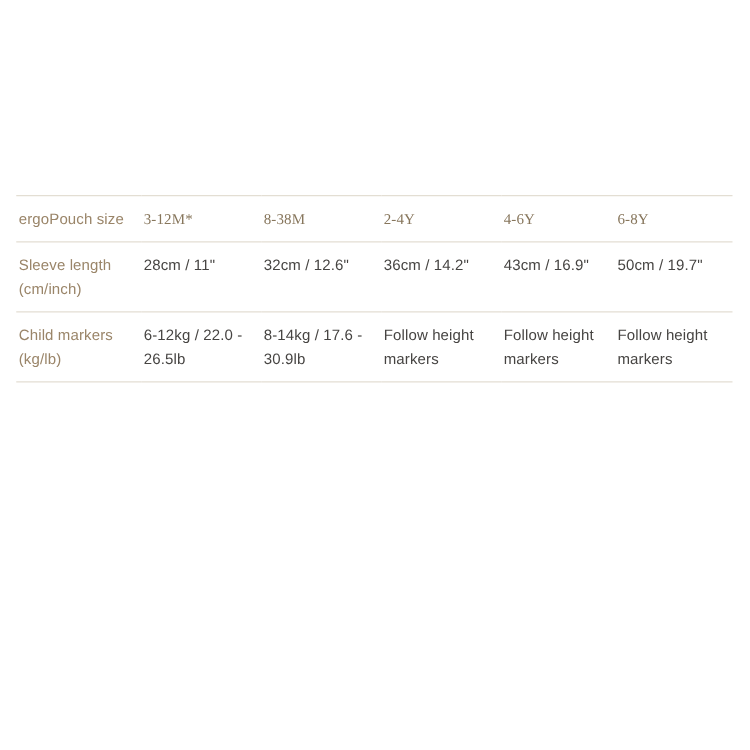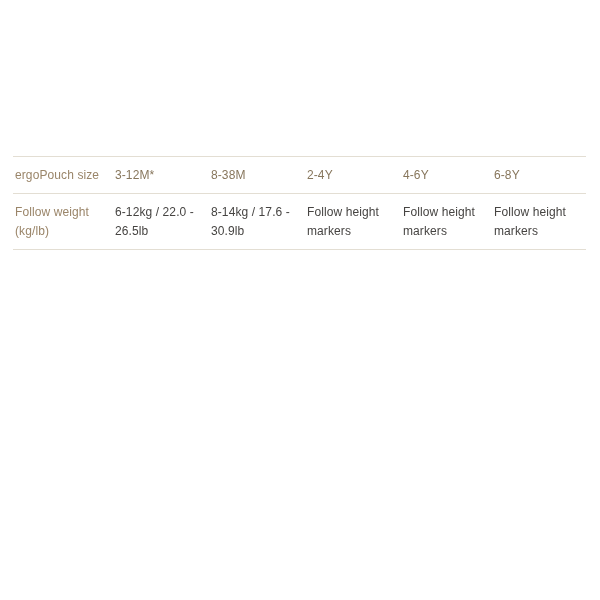--- a/index.html
+++ b/index.html
@@ -40,20 +40,21 @@
     font-weight: normal;
     padding: 9px 5px 8px 2px;
     letter-spacing: 0.1px;
     color: var(--cell-value);
   }
   table.size-table th {
     color: var(--row-label);
   }
   table.size-table td.hd {
     color: var(--header-value);
+    font-family: Liberation Serif, serif;
   }
   tr.r1 { height: 37px; }
   tr.r2 { height: 36px; }
   tr.r3 { height: 52px; }
   tr.r4 { height: 56px; }
   tr.r5 { height: 56px; }
   tr.r6 { height: 52px; }
 </style>
 </head>
 <body>
@@ -70,22 +71,30 @@
     </colgroup>
     <tbody>
       <tr class="r1">
         <th>ergoPouch size</th>
         <td class="hd">3-12M*</td>
         <td class="hd">8-38M</td>
         <td class="hd">2-4Y</td>
         <td class="hd">4-6Y</td>
         <td class="hd">6-8Y</td>
       </tr>
+      <tr class="r4">
+        <th>Sleeve length (cm/inch)</th>
+        <td>28cm / 11"</td>
+        <td>32cm / 12.6"</td>
+        <td>36cm / 14.2"</td>
+        <td>43cm / 16.9"</td>
+        <td>50cm / 19.7"</td>
+      </tr>
       <tr class="r5">
-        <th>Follow weight (kg/lb)</th>
+        <th>Child markers (kg/lb)</th>
         <td>6-12kg / 22.0 - 26.5lb</td>
         <td>8-14kg / 17.6 - 30.9lb</td>
         <td>Follow height markers</td>
         <td>Follow height markers</td>
         <td>Follow height markers</td>
       </tr>
     </tbody>
   </table>
 </div>
 

